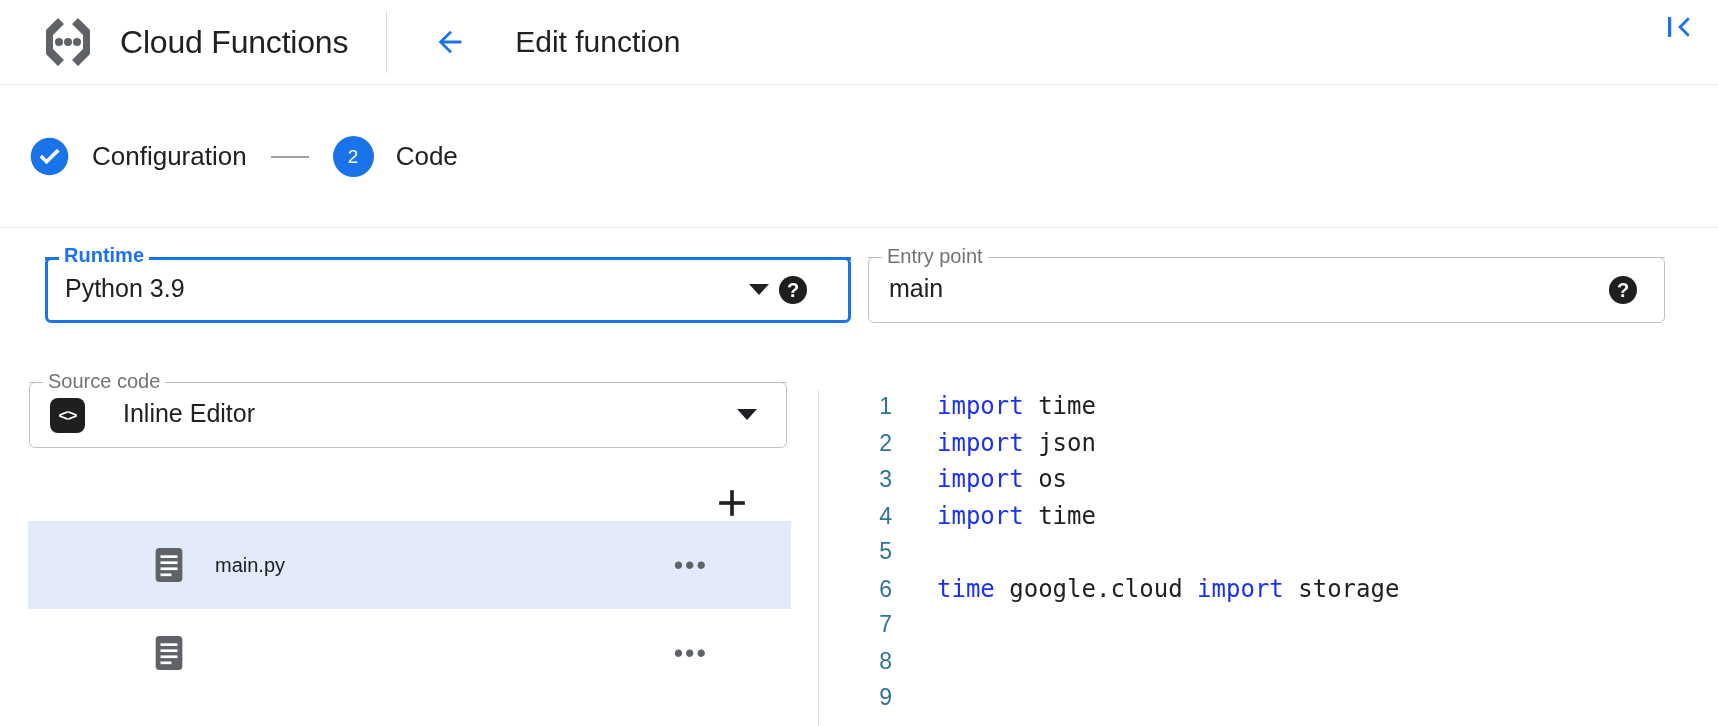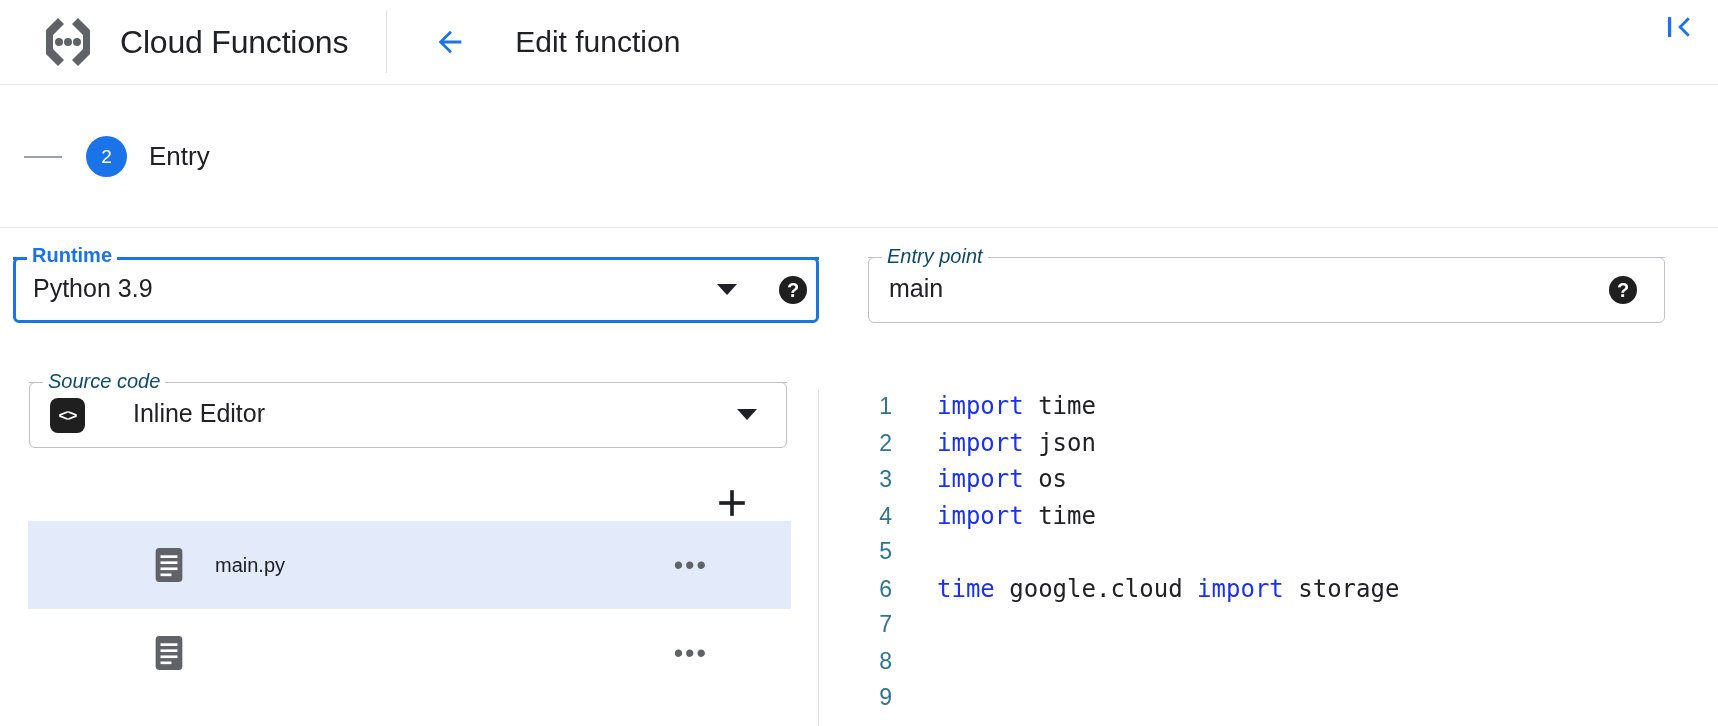--- a/index.html
+++ b/index.html
@@ -168,21 +168,21 @@
   .legend {
     position: absolute;
     top: -13px;
     background: #fff;
     padding: 0 5px;
     font-size: 20px;
     line-height: 24px;
     white-space: nowrap;
   }
   .field.focused .legend { color: #1a73e8; font-weight: 700; top: -14px; }
-  .field.plain .legend { color: #0c4a6e; font-style: italic; }
+  .field.plain .legend { color: #737373; }
 
   .field-value {
     position: absolute;
     font-size: 25px;
     color: #202124;
     white-space: nowrap;
   }
 
   .caret-down {
     position: absolute;
@@ -333,32 +333,41 @@
 
   <div class="collapse-btn">
     <svg width="34" height="34" viewBox="0 0 24 24">
       <rect x="4.2" y="5" width="2.3" height="14" fill="#1a73e8"></rect>
       <path d="M19.6 6.6 L18.2 5.2 L11.4 12 L18.2 18.8 L19.6 17.4 L14.2 12 Z" fill="#1a73e8"></path>
     </svg>
   </div>
 </div>
 
 <div class="stepper">
+  <div class="step first">
+    <div class="step-check">
+      <svg width="41" height="41" viewBox="0 0 24 24">
+        <circle cx="12" cy="12" r="11" fill="#1a73e8"></circle>
+        <path d="M10.3 16.6 L6.2 12.5 L7.7 11 L10.3 13.6 L16.4 7.5 L17.9 9 Z" fill="#ffffff"></path>
+      </svg>
+    </div>
+    <div class="step-label">Configuration</div>
+  </div>
 
   <div class="step-dash"></div>
 
   <div class="step">
     <div class="step-circle">2</div>
-    <div class="step-label">Entry</div>
+    <div class="step-label">Code</div>
   </div>
 </div>
 
 <div class="content">
 
-  <div class="field focused" style="left:13px; top:28px; width:806px; height:66px;">
+  <div class="field focused" style="left:45px; top:28px; width:806px; height:66px;">
     <div class="fieldset-box"></div>
     <div class="notch-left" style="width:11px;"></div>
     <div class="notch-right" style="width:700px;"></div>
     <div class="legend" style="left:14px;">Runtime</div>
     <div class="field-value" style="left:20px; top:17px;">Python 3.9</div>
     <div class="caret-down" style="right:82px; top:27px;"></div>
   </div>
   <div class="help-dot" style="left:779px; top:47px;">?</div>
 
   <div class="field plain" style="left:868px; top:28px; width:797px; height:66px;">
@@ -369,21 +378,21 @@
     <div class="field-value" style="left:21px; top:17px;text-align:center;">main</div>
   </div>
   <div class="help-dot" style="left:1609px; top:47px;">?</div>
 
   <div class="field plain" style="left:29px; top:153px; width:758px; height:66px;">
     <div class="fieldset-box"></div>
     <div class="notch-left" style="width:11px;"></div>
     <div class="notch-right" style="width:607px;"></div>
     <div class="legend" style="left:14px;">Source code</div>
     <div class="code-badge" style="left:21px; top:16px;">&lt;&gt;</div>
-    <div class="field-value" style="left:104px; top:17px;">Inline Editor</div>
+    <div class="field-value" style="left:94px; top:17px;">Inline Editor</div>
     <div class="caret-down" style="right:30px; top:27px;"></div>
   </div>
 
   <div class="add-file" style="top:252px;">
     <svg width="44" height="44" viewBox="0 0 24 24">
       <path d="M11 5h2v14h-2z" fill="#202124"></path>
       <path d="M5 11h14v2H5z" fill="#202124"></path>
     </svg>
   </div>
 

